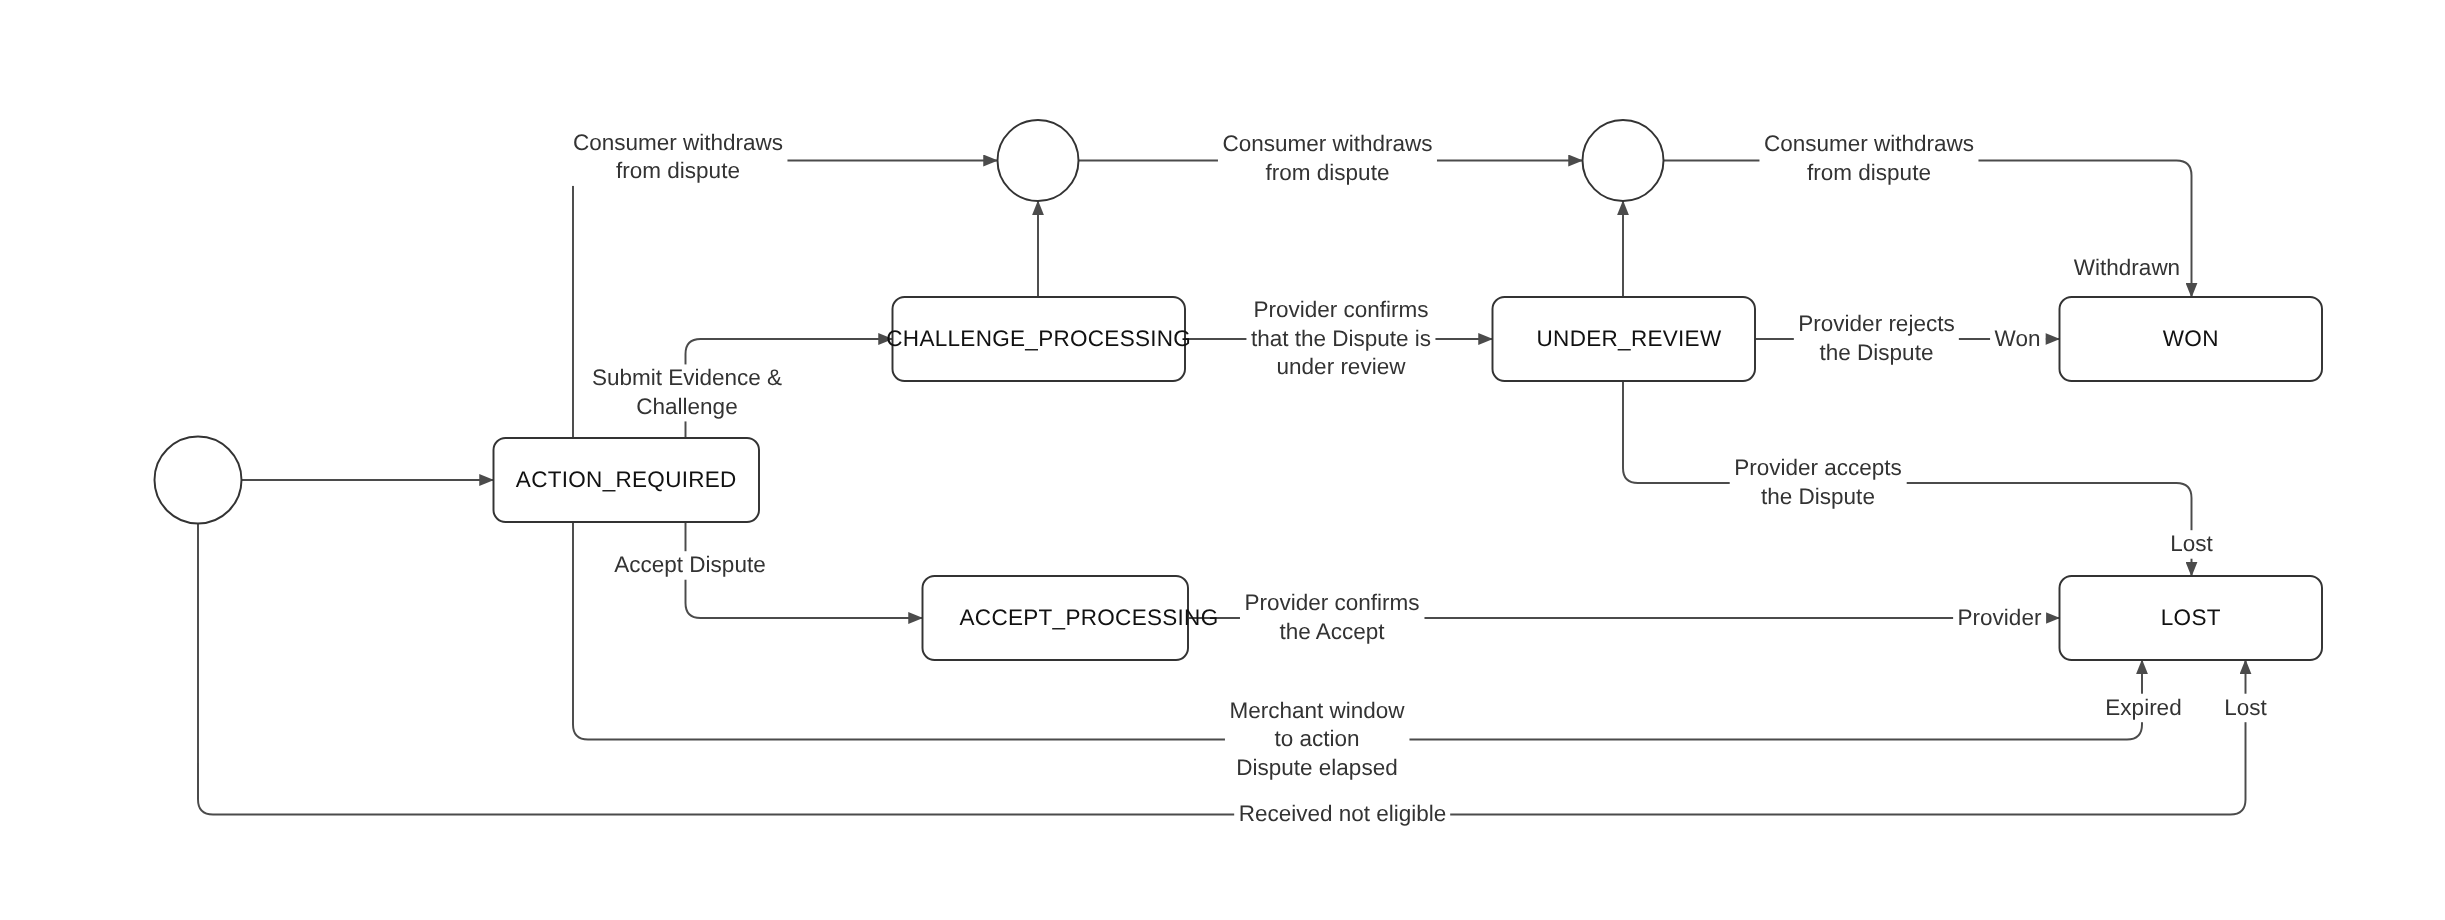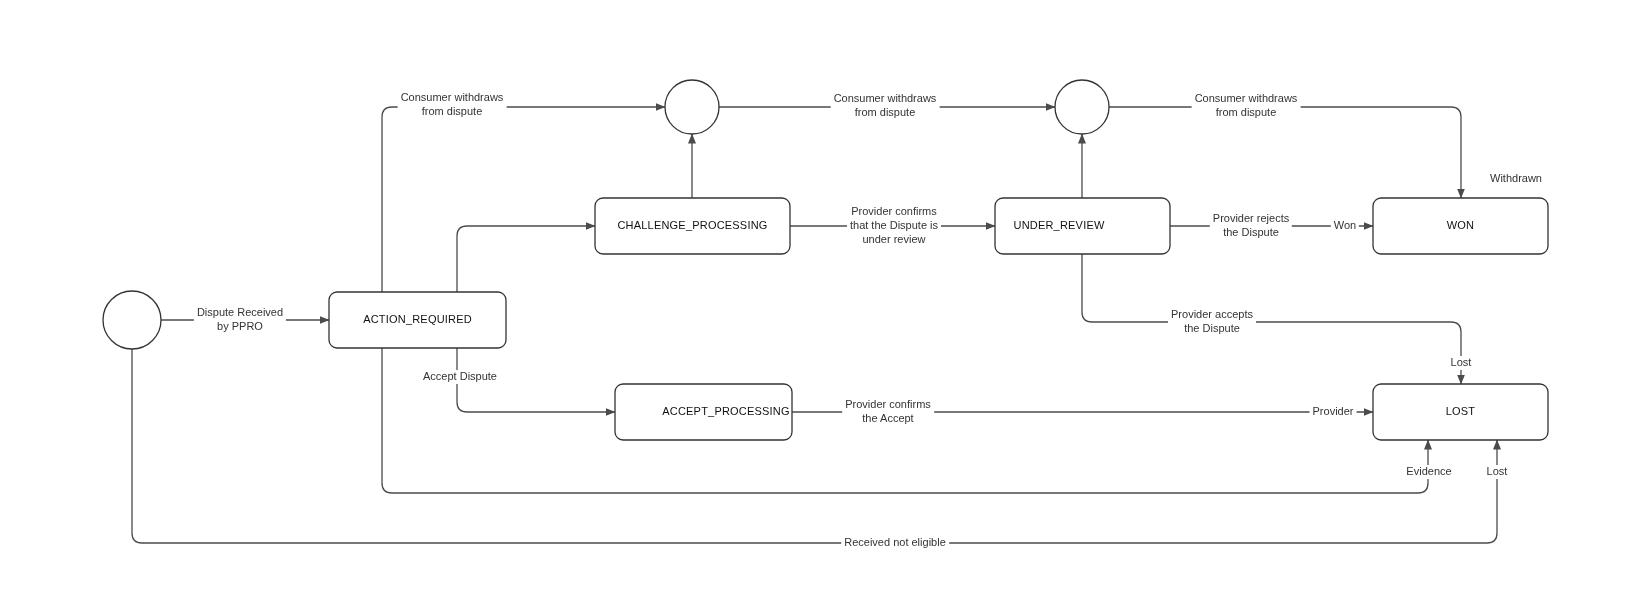--- a/index.html
+++ b/index.html
@@ -14,21 +14,21 @@
   .diagram svg { position: absolute; left: 0; top: 0; }
   .edge { fill: none; stroke: var(--edge, #4b4b4b); stroke-width: 1.3px; }
   .node { fill: var(--node-fill, #ffffff); stroke: var(--node-border, #333333); stroke-width: 1.3px; }
   .arrowhead { fill: var(--edge, #4b4b4b); stroke: none; }
   .lbl {
     position: absolute;
     transform: translate(-50%, -50%);
     white-space: pre-line;
     text-align: center;
     line-height: 1.27;
-    font-size: 11px;
+    font-size: 15px;
   }
   .edge-label {
     color: var(--label-text, #333333);
     background: var(--background, #ffffff);
     padding: 0 3px;
   }
   .state-label {
     color: var(--state-text, #111111);
     font-weight: normal;
     letter-spacing: 0.2px;
@@ -71,44 +71,47 @@
       <rect class="node" x="595" y="198" width="195" height="56" rx="8"></rect>
       <rect class="node" x="995" y="198" width="175" height="56" rx="8"></rect>
       <rect class="node" x="1373" y="198" width="175" height="56" rx="8"></rect>
       <rect class="node" x="615" y="384" width="177" height="56" rx="8"></rect>
       <rect class="node" x="1373" y="384" width="175" height="56" rx="8"></rect>
     </g>
   </svg>
 
   <div class="lbl state-label" style="left:417.5px; top:320px">ACTION_REQUIRED</div>
   <div class="lbl state-label" style="left:692.5px; top:226px">CHALLENGE_PROCESSING</div>
-  <div class="lbl state-label" style="left:1059px; top:226px">UNDER_REVIEW</div>
+  <div class="lbl state-label" style="left:1086px; top:226px">UNDER_REVIEW</div>
   <div class="lbl state-label" style="left:1460.5px; top:226px">WON</div>
   <div class="lbl state-label" style="left:726px; top:412px">ACCEPT_PROCESSING</div>
   <div class="lbl state-label" style="left:1460.5px; top:412px">LOST</div>
 
-  <div class="lbl edge-label" style="left:240px; top:320px">Dispute Received
-by PPRO</div>
   <div class="lbl edge-label" style="left:452px; top:105px">Consumer withdraws
 from dispute</div>
   <div class="lbl edge-label" style="left:885px; top:106px">Consumer withdraws
 from dispute</div>
   <div class="lbl edge-label" style="left:1246px; top:106px">Consumer withdraws
 from dispute</div>
+  <div class="lbl edge-label" style="left:458px; top:262px">Submit Evidence &amp;
+Challenge</div>
   <div class="lbl edge-label" style="left:460px; top:377px">Accept Dispute</div>
   <div class="lbl edge-label" style="left:894px; top:226px">Provider confirms
 that the Dispute is
 under review</div>
   <div class="lbl edge-label" style="left:1251px; top:226px">Provider rejects
 the Dispute</div>
   <div class="lbl edge-label" style="left:1345px; top:226px">Won</div>
-  <div class="lbl edge-label" style="left:1516px; top:179px">Withdrawn</div>
+  <div class="lbl edge-label" style="left:1418px; top:179px">Withdrawn</div>
   <div class="lbl edge-label" style="left:1212px; top:322px">Provider accepts
 the Dispute</div>
   <div class="lbl edge-label" style="left:1461px; top:363px">Lost</div>
   <div class="lbl edge-label" style="left:888px; top:412px">Provider confirms
 the Accept</div>
   <div class="lbl edge-label" style="left:1333px; top:412px">Provider</div>
-  <div class="lbl edge-label" style="left:1429px; top:472px">Evidence</div>
+  <div class="lbl edge-label" style="left:878px; top:493px">Merchant window
+to action
+Dispute elapsed</div>
+  <div class="lbl edge-label" style="left:1429px; top:472px">Expired</div>
   <div class="lbl edge-label" style="left:1497px; top:472px">Lost</div>
   <div class="lbl edge-label" style="left:895px; top:543px">Received not eligible</div>
 
 </div>
 
 </body></html>

